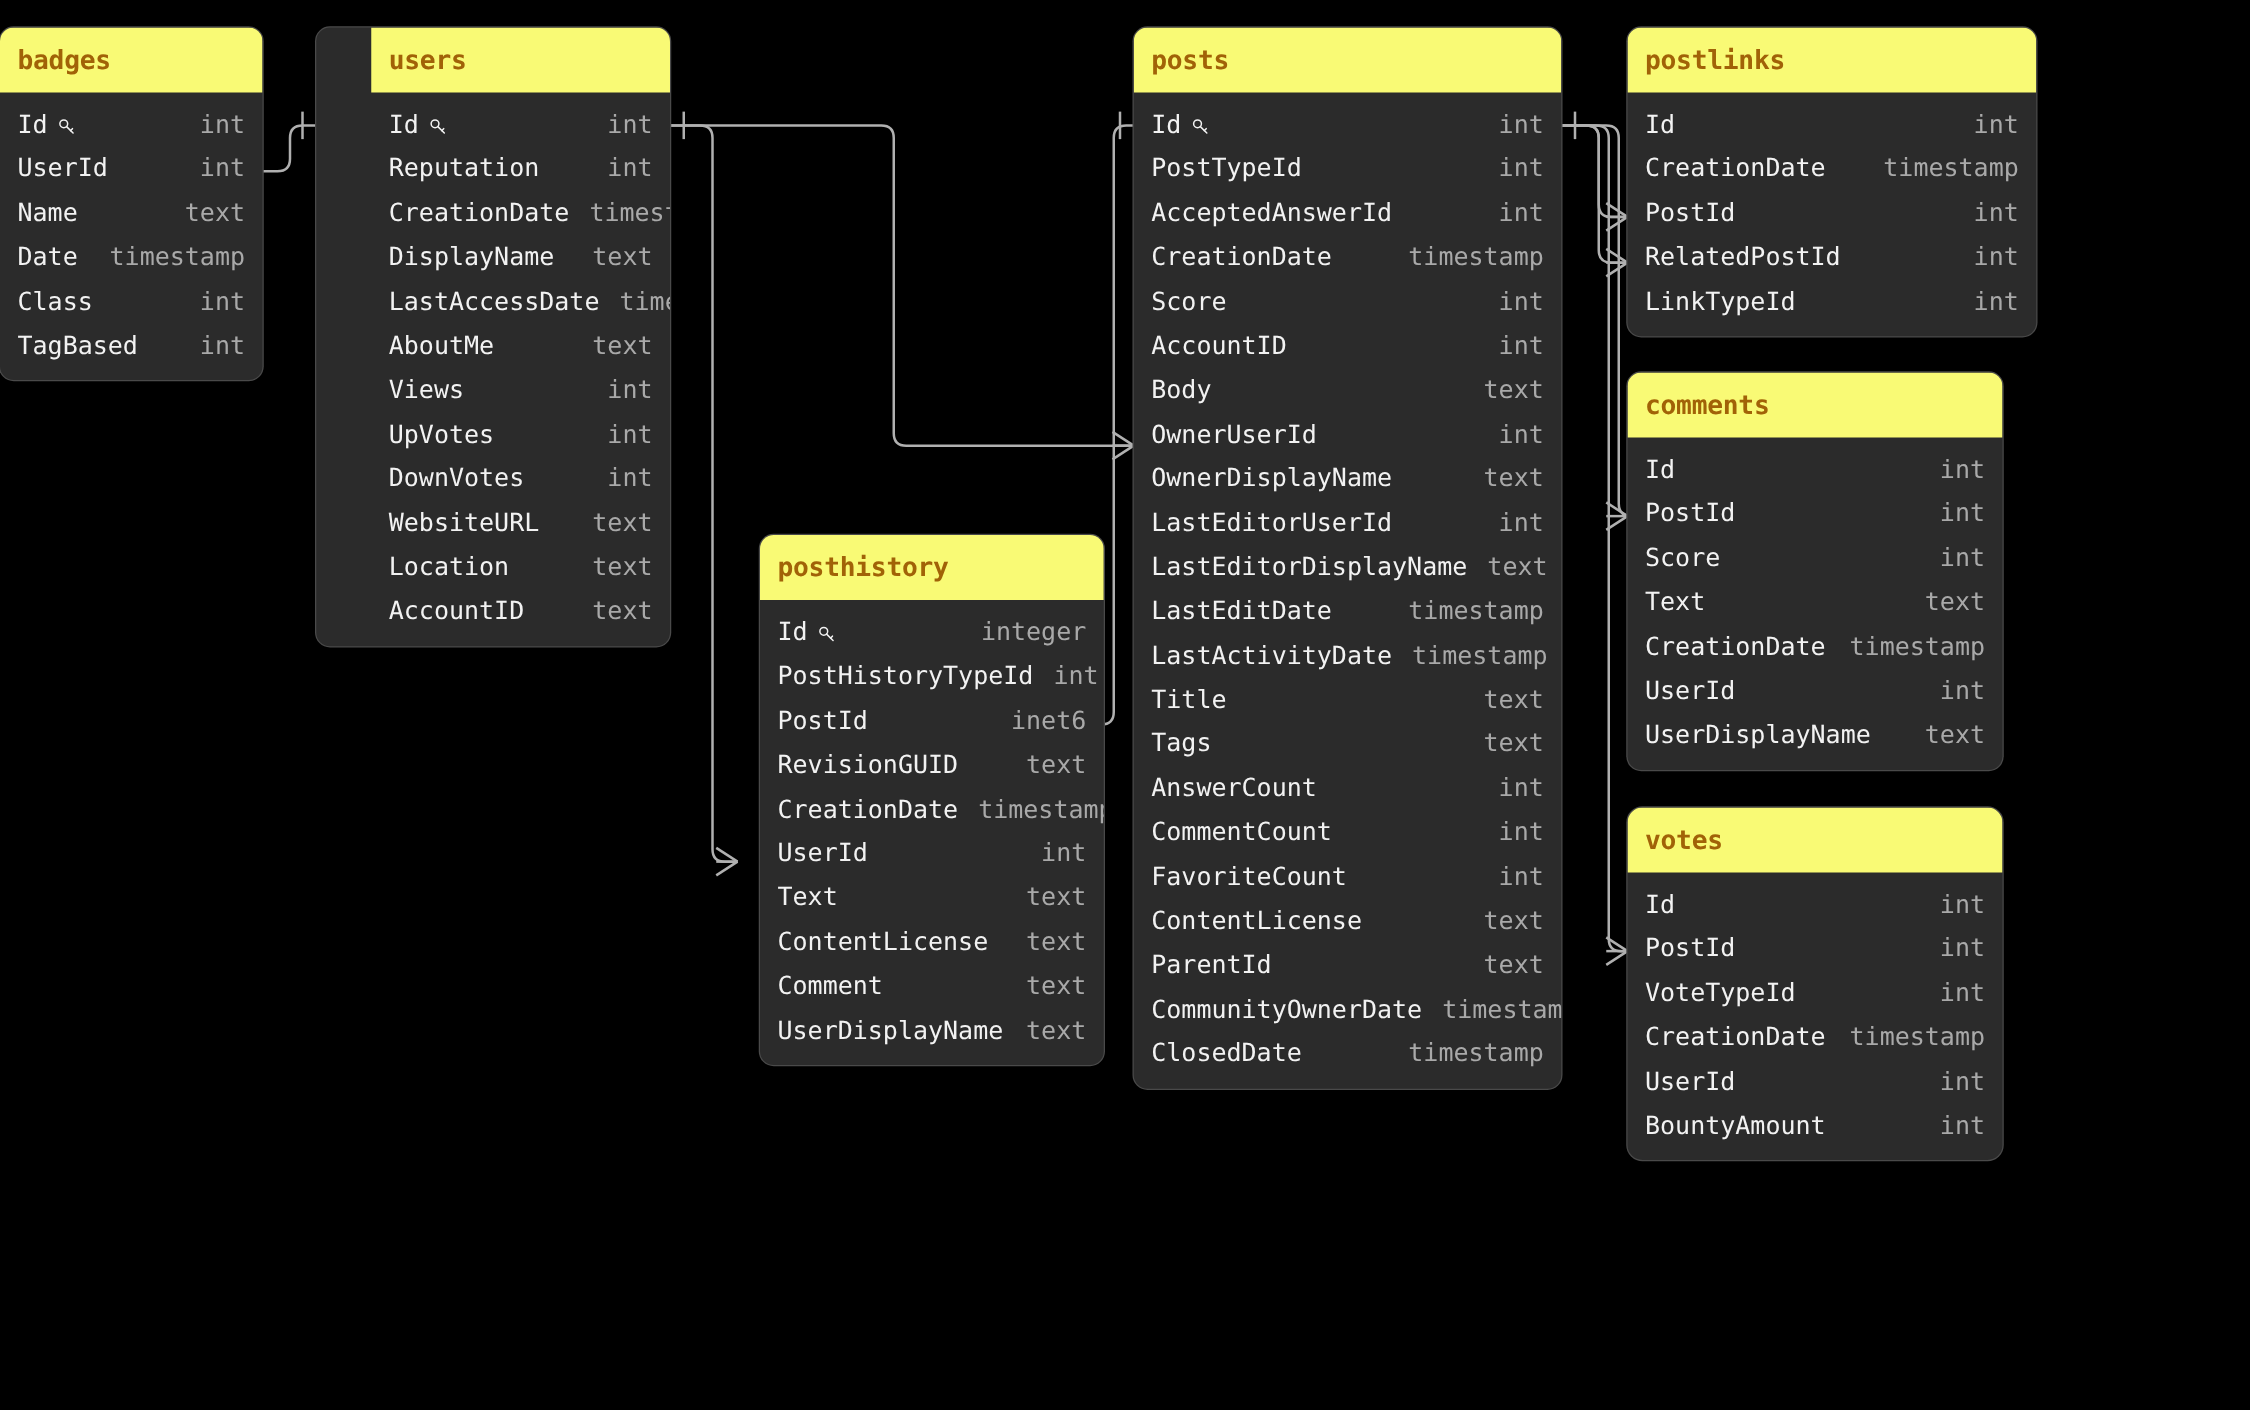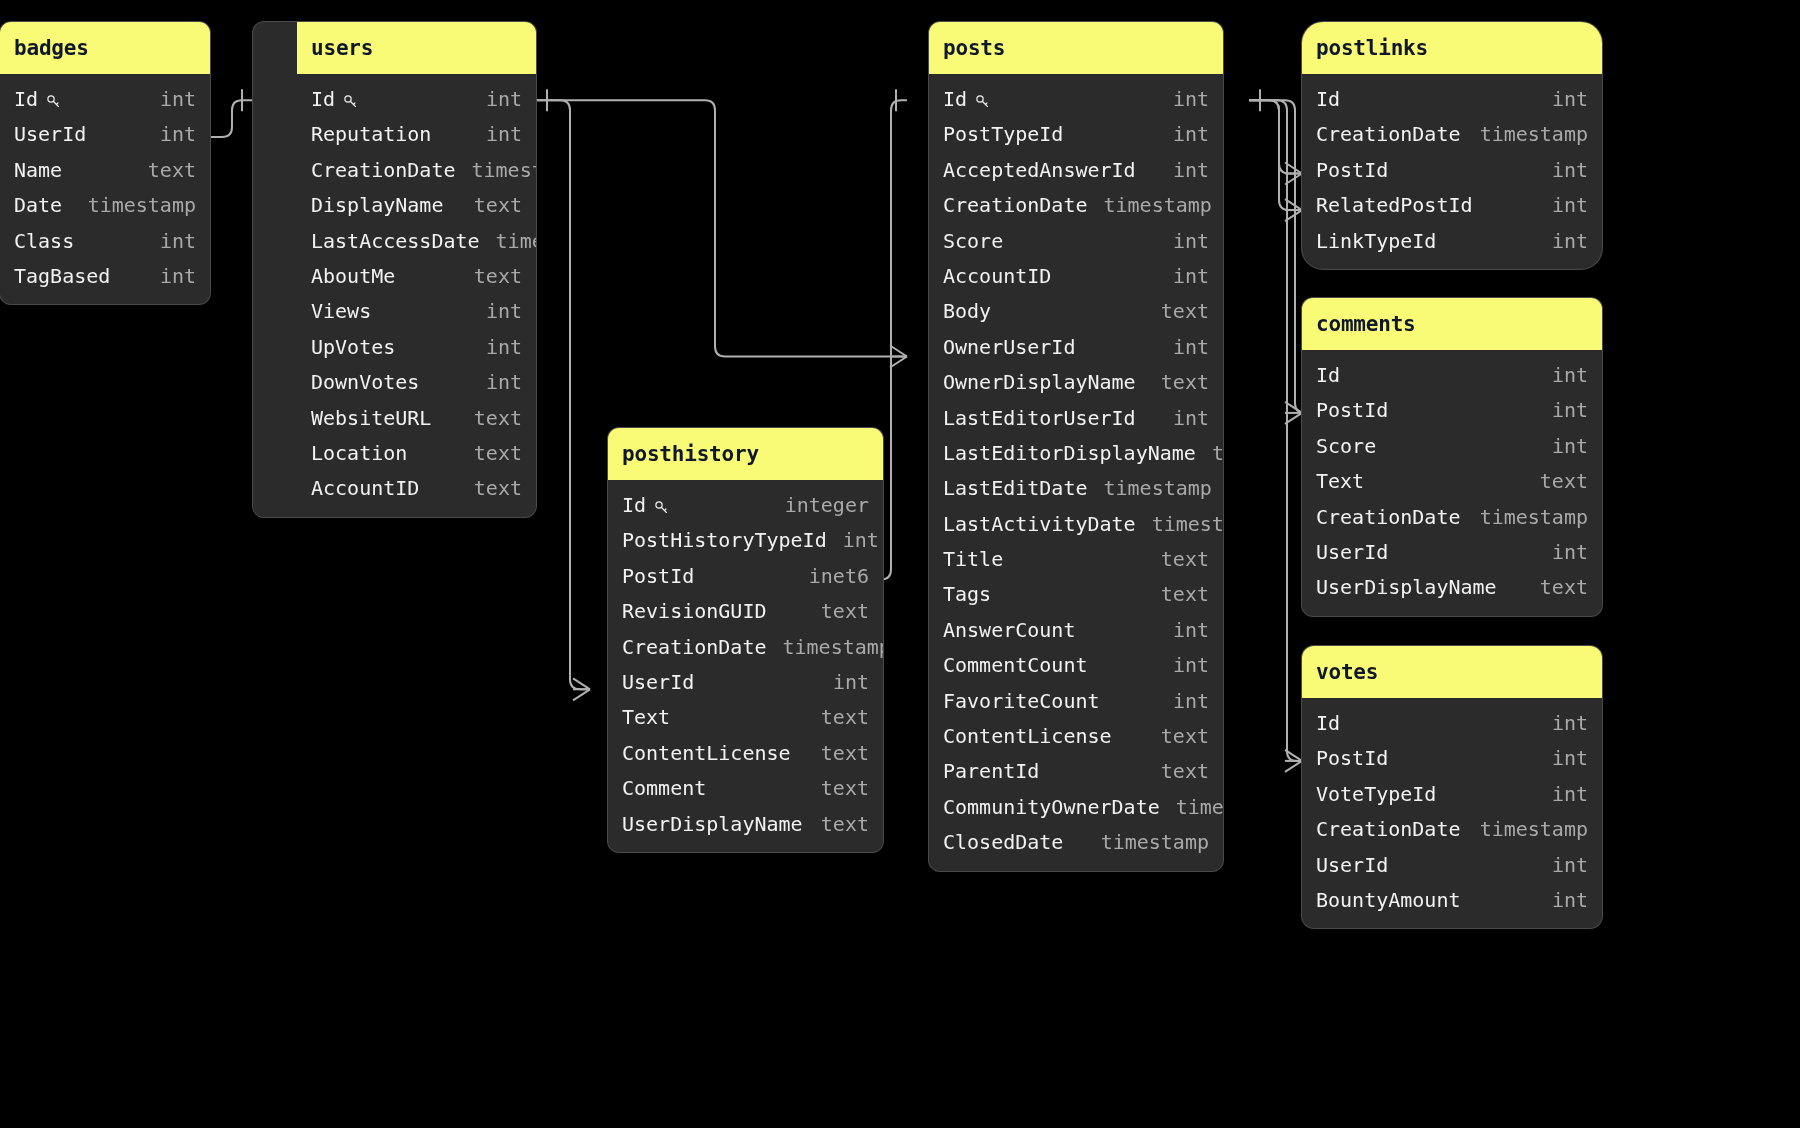--- a/index.html
+++ b/index.html
@@ -30,21 +30,21 @@
   .table-card {
     position: absolute;
     background: #2b2b2b;
     border-radius: 11px;
     box-shadow: 0 0 0 1px #4a4a4a;
     overflow: hidden;
     box-sizing: border-box;
   }
   .table-header {
     background: #f9fa75;
-    color: #0f172a;
+    color: #a16207;
     font-weight: bold;
     font-size: 21px;
     line-height: 1;
     padding: 16px 14px 15px 14px;
     font-family: "DejaVu Sans Mono", monospace;
     letter-spacing: -0.2px;
   }
   .cols {
     padding: 8px 0 10px 0;
   }
@@ -312,21 +312,21 @@
           <span class="col-type">text</span>
         </div>
         <div class="col-row">
           <span class="col-name">
             <span>UserDisplayName</span>
           </span>
           <span class="col-type">text</span>
         </div>
       </div>
     </div>
-    <div class="table-card" style="left: 907px; top: 22px; width: 294px; margin-left: 22px;">
+    <div class="table-card" style="left: 907px; top: 22px; width: 342px;">
       <div class="table-header">posts</div>
       <div class="cols">
         <div class="col-row">
           <span class="col-name">
             <span>Id</span>
             <span class="key-icon">
               <svg viewBox="0 0 24 24" width="17" height="17" fill="none" stroke="#f2f2f2" stroke-width="1.7" stroke-linecap="round" stroke-linejoin="round">
                 <circle cx="8.5" cy="8.5" r="4.4"></circle>
                 <path d="M11.7 11.7 L19 19"></path>
                 <path d="M16.2 16.2 L18.3 14"></path>
@@ -456,21 +456,21 @@
           <span class="col-type">timestamp</span>
         </div>
         <div class="col-row">
           <span class="col-name">
             <span>ClosedDate</span>
           </span>
           <span class="col-type">timestamp</span>
         </div>
       </div>
     </div>
-    <div class="table-card" style="left: 1302px; top: 22px; width: 300px; border-radius: 21px;">
+    <div class="table-card" style="left: 1302px; top: 22px; width: 327px;">
       <div class="table-header">postlinks</div>
       <div class="cols">
         <div class="col-row">
           <span class="col-name">
             <span>Id</span>
           </span>
           <span class="col-type">int</span>
         </div>
         <div class="col-row">
           <span class="col-name">

